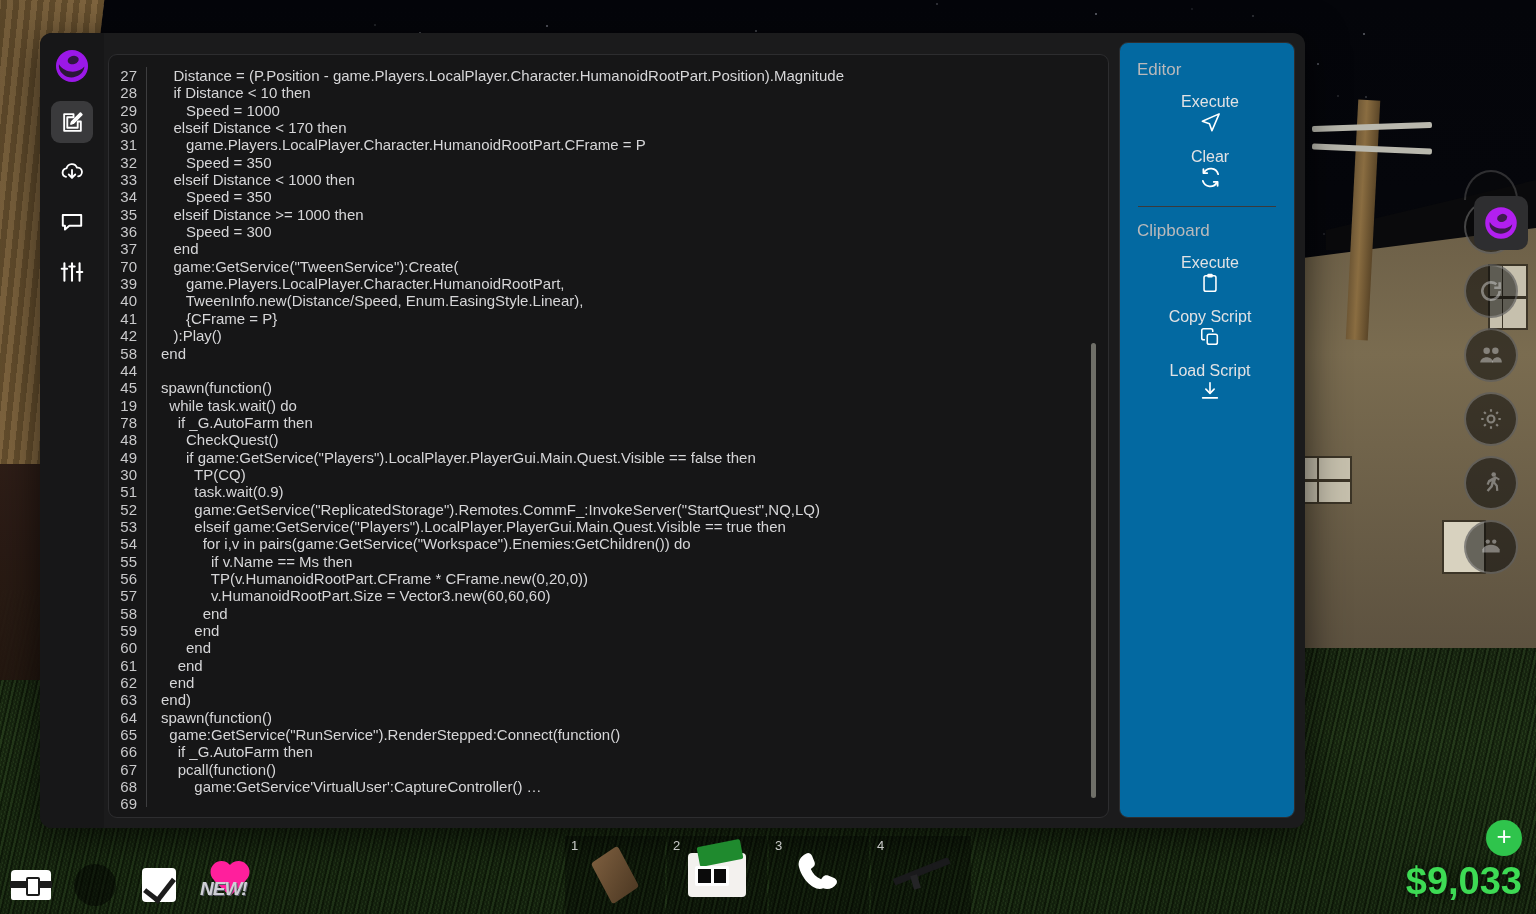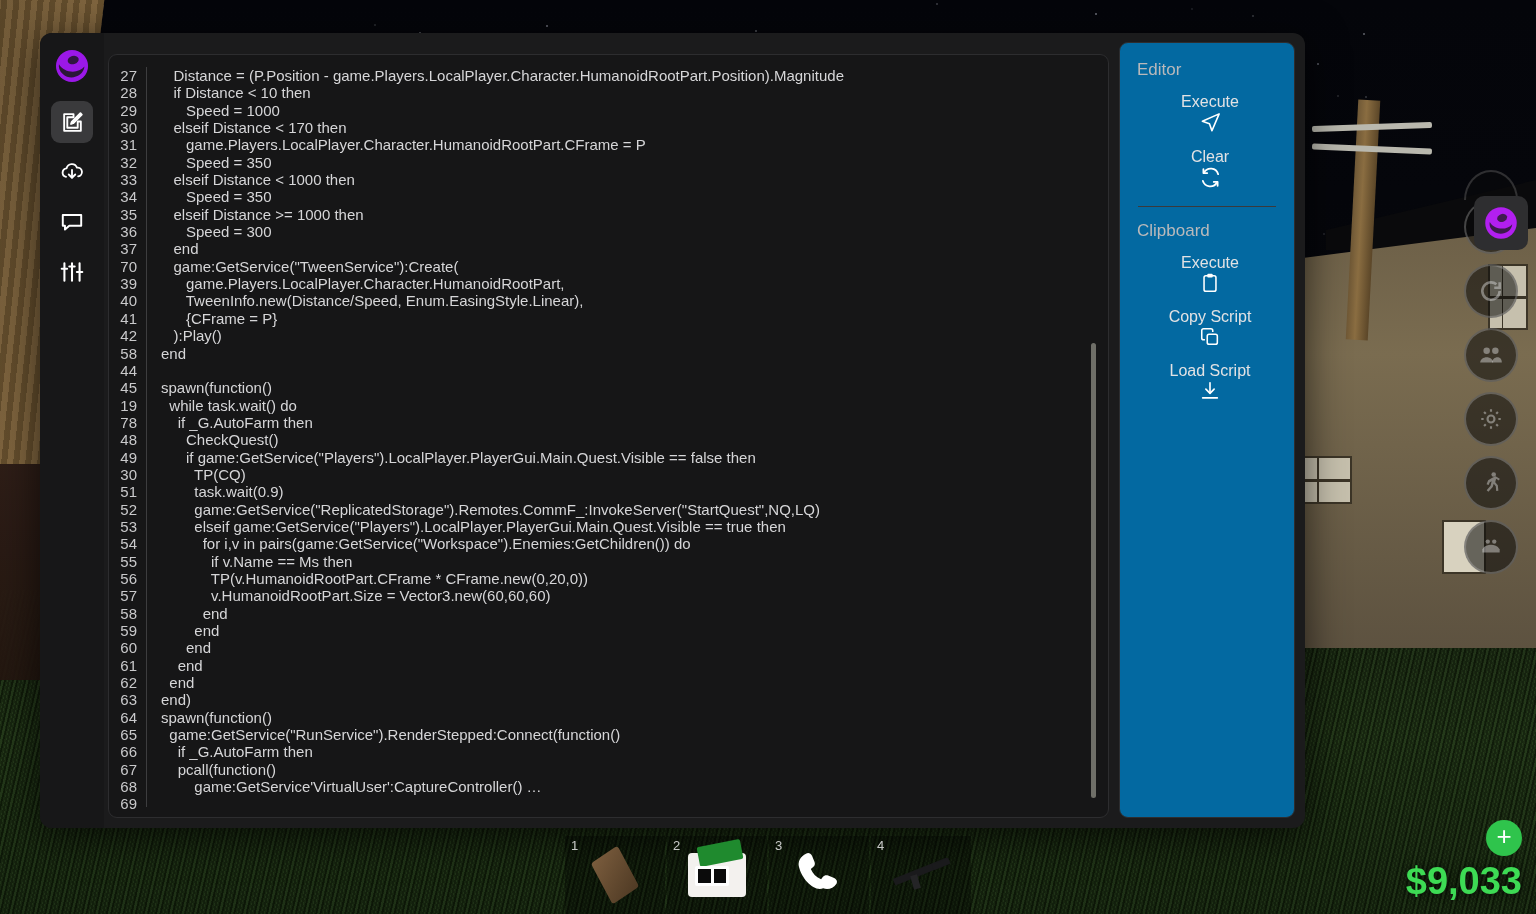--- a/index.html
+++ b/index.html
@@ -830,20 +830,37 @@
             <path d="M4 19.5h16"></path>
         </svg>
       </div>
 
     </div>
   </div>
 </div>
 
 <div class="hud-bottom">
 
+  <div class="hud-left">
+    <div class="hud-icon">
+      <div class="chest"></div>
+    </div>
+    <div class="hud-icon">
+      <div class="dark-circle"></div>
+    </div>
+    <div class="hud-icon">
+      <div class="checkbox-ic"></div>
+    </div>
+    <div class="hud-icon" style="width:66px">
+      <div class="heart-new">
+        <div class="heart"></div>
+        <div class="new-label">NEW!</div>
+      </div>
+    </div>
+  </div>
 
   <div class="hotbar">
     <div class="slot">
       <span class="slot-num">1</span>
       <div class="log-item"></div>
     </div>
     <div class="slot">
       <span class="slot-num">2</span>
       <div class="wallet">
         <div class="wallet-win">

